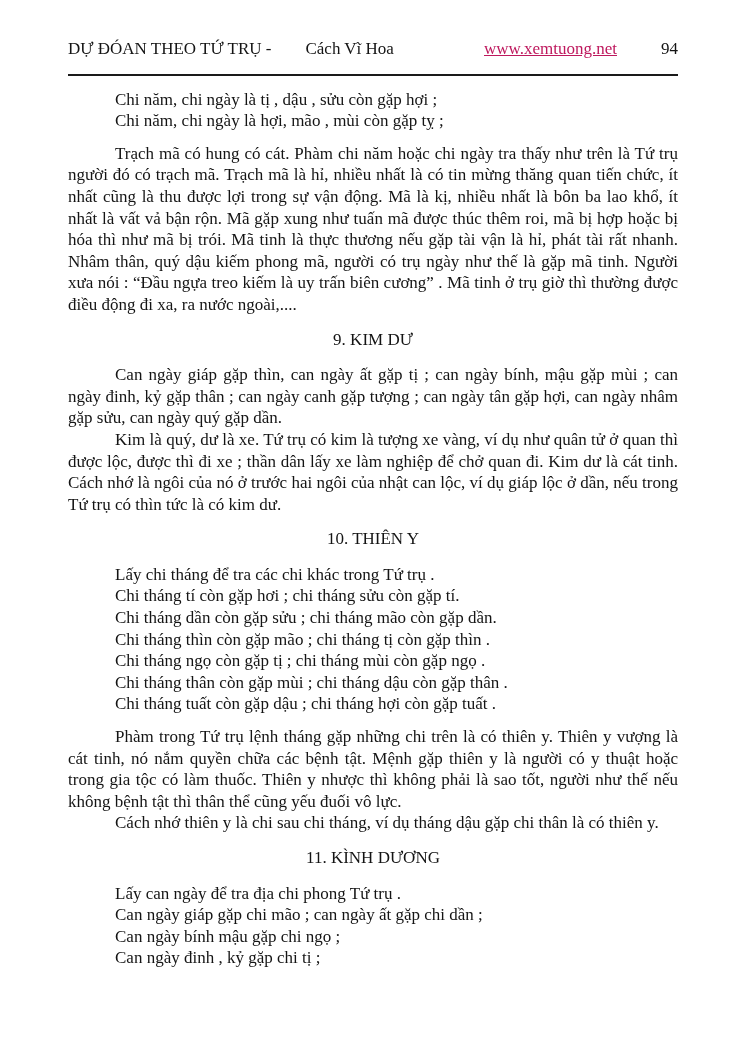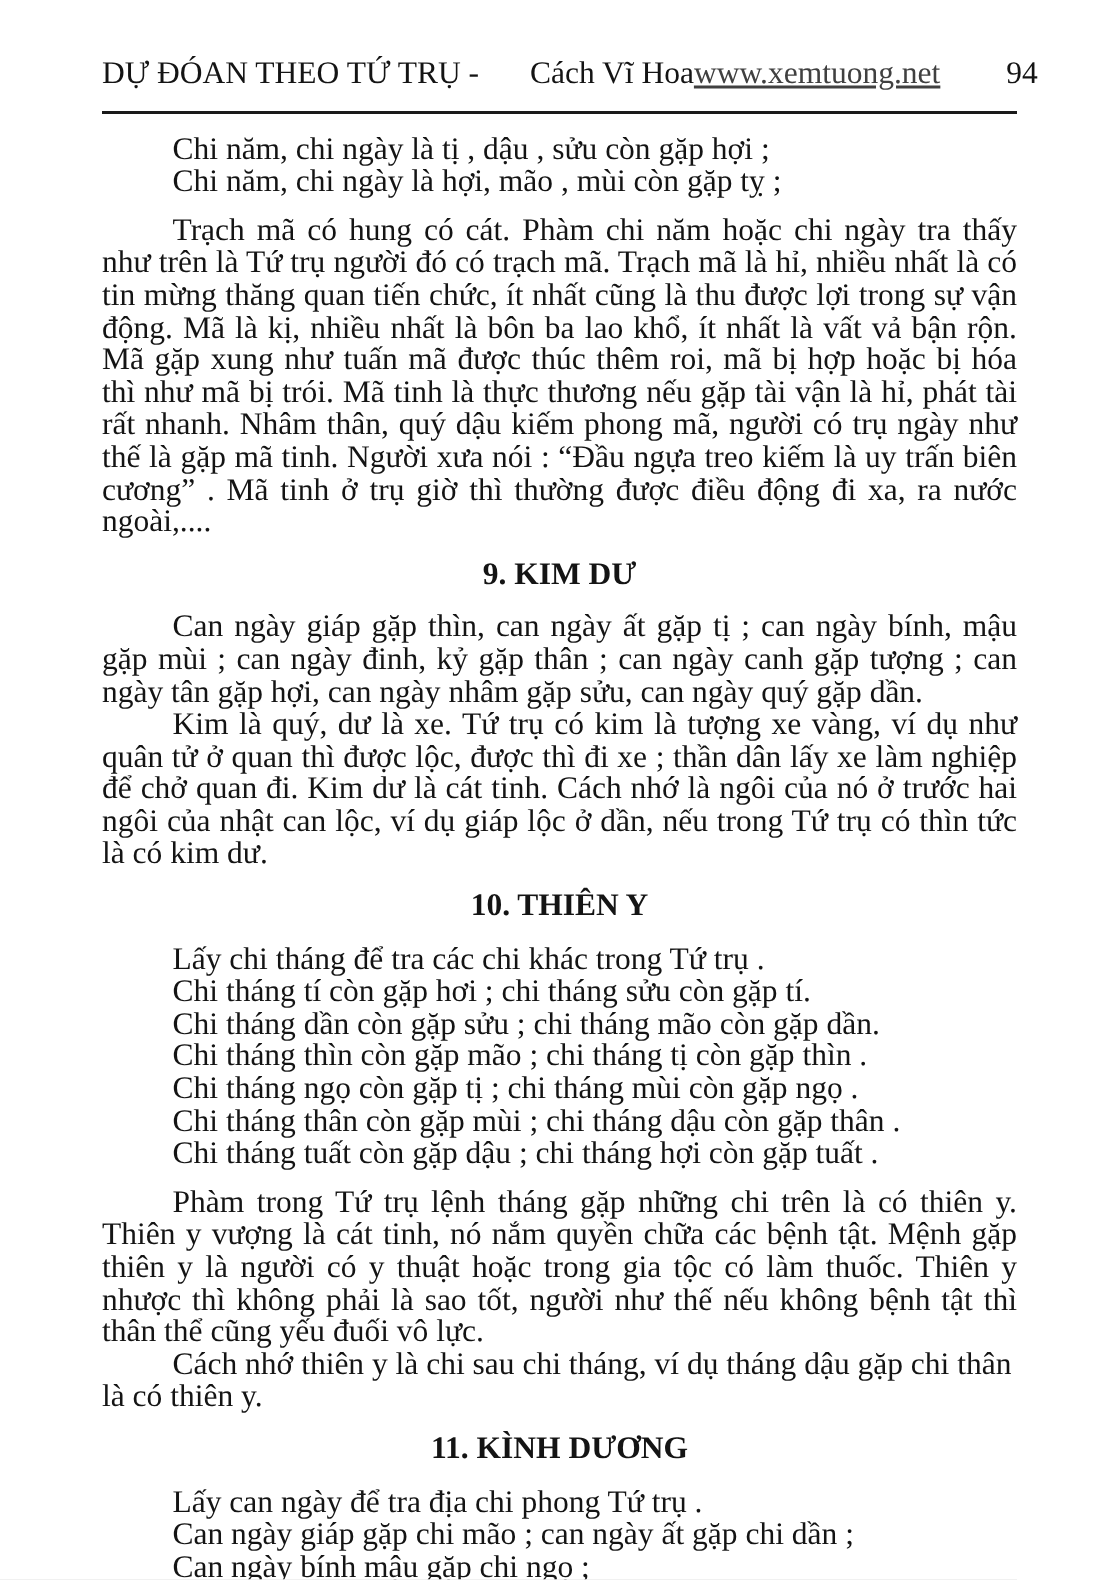--- a/index.html
+++ b/index.html
@@ -4,54 +4,54 @@
 <style>
   html, body { margin: 0; padding: 0; background: #e8e8e8; }
   .page {
     position: relative;
     width: 744px;
     height: 1053px;
     margin: 0 auto;
     background: #ffffff;
     color: #141414;
     font-family: "Liberation Serif", "DejaVu Serif", serif;
-    font-size: 21px;
+    font-size: 17px;
     line-height: 21.6px;
     box-sizing: border-box;
     padding: 38px 66px 0 68px;
     overflow: hidden;
   }
   .page-header {
     display: flex;
     align-items: baseline;
     white-space: nowrap;
   }
   .hdr-title { flex: 0 0 auto; }
   .hdr-author { flex: 1 1 auto; text-align: left; padding-left: 34px; }
   .hdr-site {
     flex: 0 0 auto;
     text-decoration: underline;
-    color: #404040;
+    color: #be185d;
     margin-right: 44px;
   }
   .hdr-page { flex: 0 0 auto; text-align: center; }
   .header-rule {
     border: none;
     border-top: 2px solid #1a1a1a;
     margin: 14px 0 0 0;
   }
   .content { margin-top: 13px; }
   .line { text-indent: 47px; }
   .para {
     text-align: justify;
     text-indent: 47px;
   }
   .gap-top { margin-top: 11px; }
   .heading {
-    font-weight: bold;
+    font-weight: normal;
     text-align: center;
     margin: 13px 0 14px 0;
   }
 </style>
 </head>
 <body>
 
 <div class="page">
 
   <div class="page-header">

